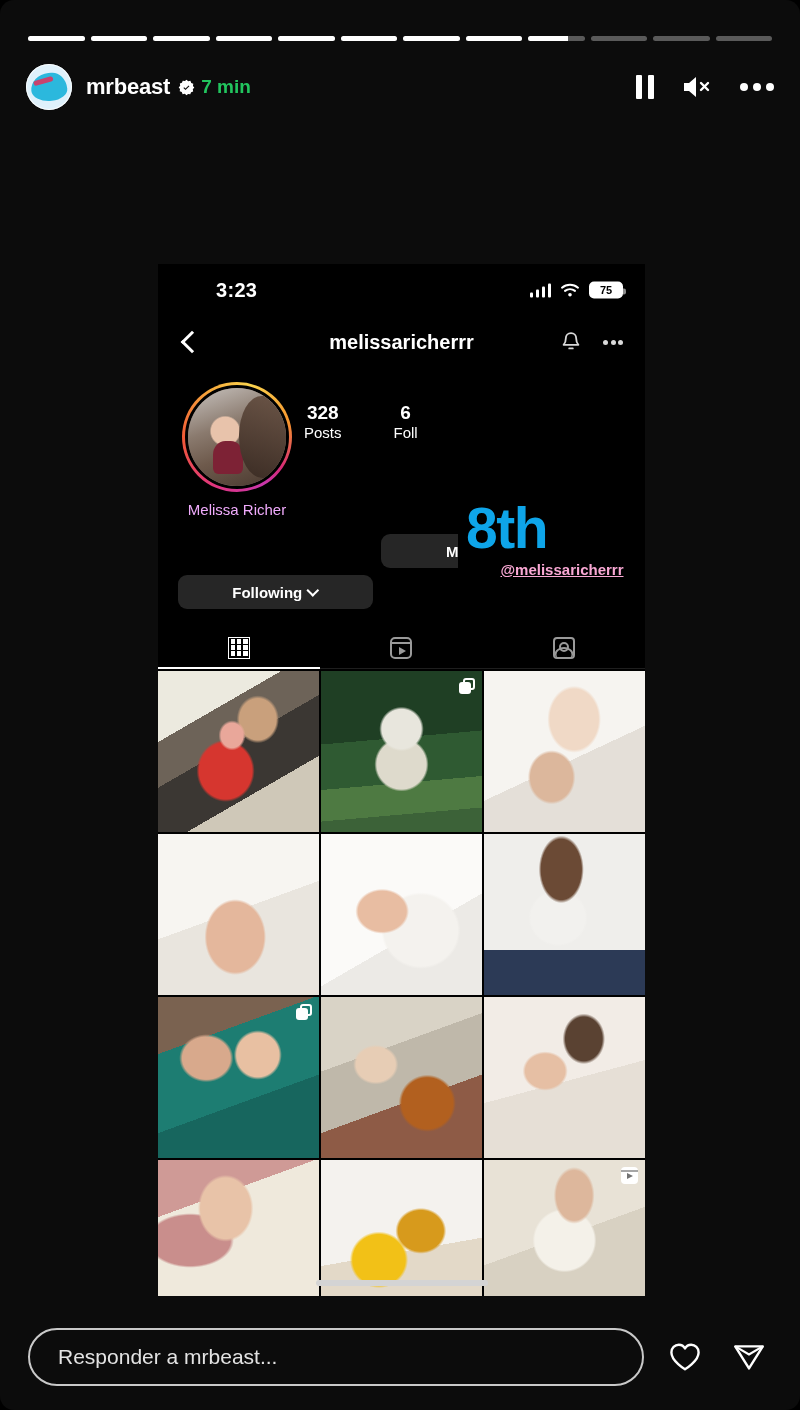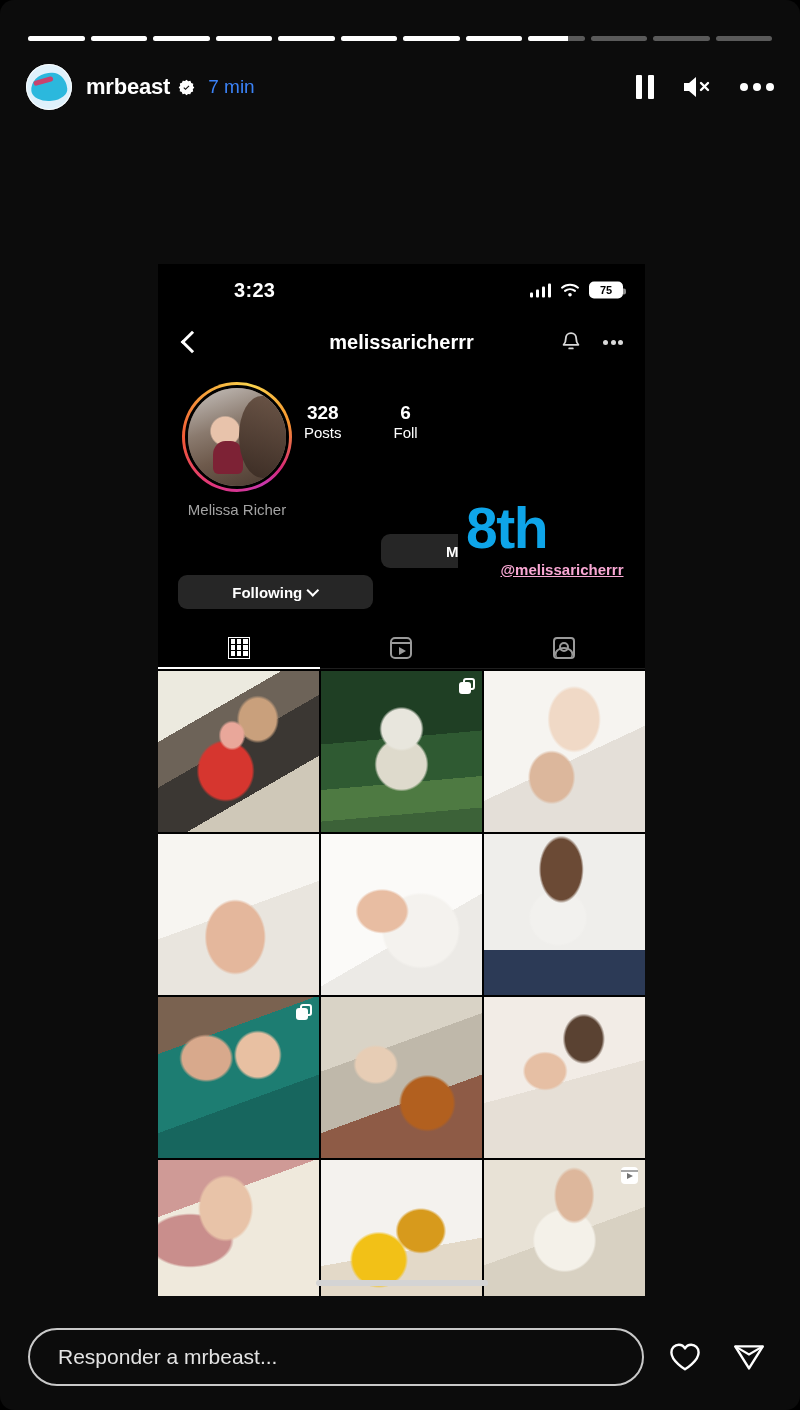--- a/index.html
+++ b/index.html
@@ -98,24 +98,24 @@
     font-weight: bold;
     margin-left: 14px;
     letter-spacing: -0.2px;
   }
   .verified {
     width: 17px; height: 17px;
     margin-left: 8px;
     flex: 0 0 auto;
   }
   .ago {
-    color: #3b82f6;
+    color: #22c55e;
     font-size: 19px;
-    margin-left: 13px;
-    font-weight: normal;
+    margin-left: 6px;
+    font-weight: bold;
   }
   .head-spacer { flex: 1 1 auto; }
 
   .ctrl {
     margin-left: 28px;
     display: flex;
     align-items: center;
     justify-content: center;
   }
   .pause-ic {
@@ -154,21 +154,21 @@
     height: 52px;
     display: flex;
     align-items: center;
     padding: 0 26px 0 0;
     position: relative;
   }
   .sb-time {
     color: #fff;
     font-size: 20px;
     font-weight: bold;
-    margin-left: 76px;
+    margin-left: 58px;
     letter-spacing: 0.3px;
   }
   .sb-right {
     position: absolute;
     right: 22px; top: 50%;
     transform: translateY(-50%);
     display: flex;
     align-items: center;
     gap: 9px;
   }
@@ -299,21 +299,21 @@
   }
   .pa-face:after {
     content:"";
     position:absolute;
     left: 52%; top: 8%;
     width: 48%; height: 84%;
     background: linear-gradient(200deg, #6b5547 0%, #3b2c24 100%);
     border-radius: 48% 30% 40% 50%;
   }
   .pa-name {
-    color: #a3a3a3;
+    color: #f0abfc;
     font-size: 15px;
     margin-top: 9px;
     font-weight: normal;
     white-space: nowrap;
   }
 
   .pstats {
     flex: 1 1 auto;
     display: flex;
     align-items: flex-start;

